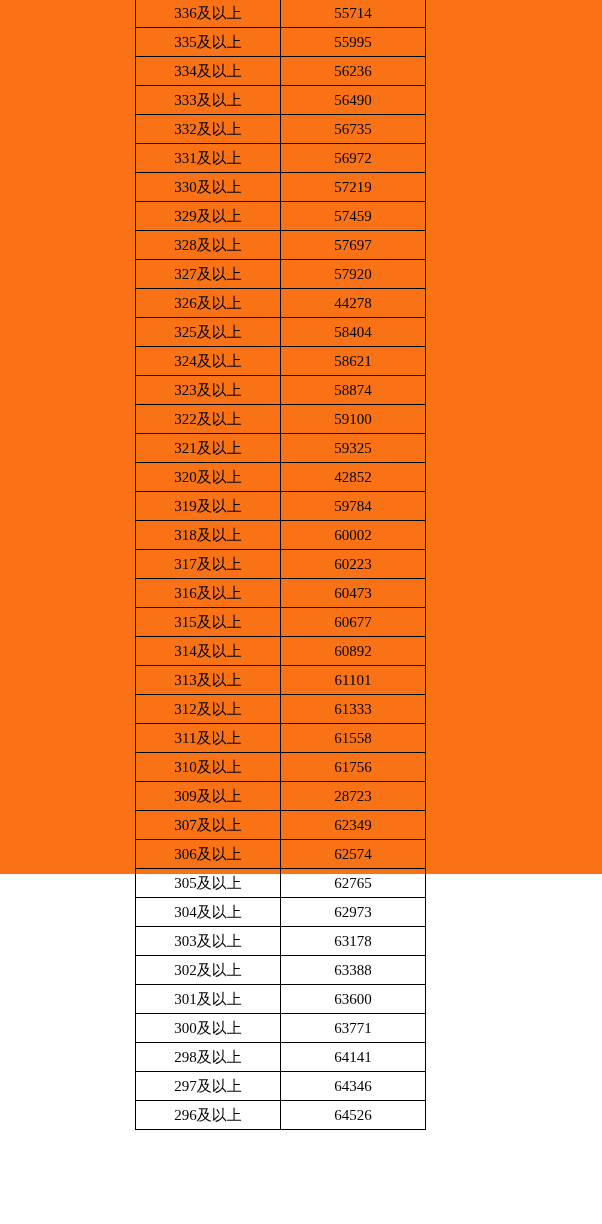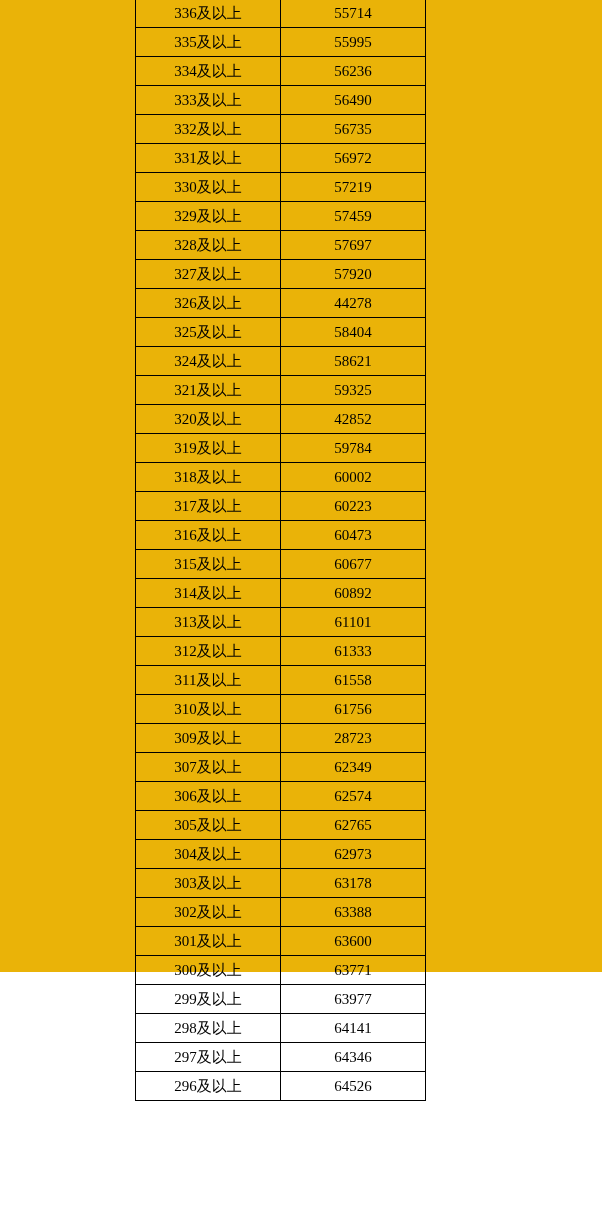--- a/index.html
+++ b/index.html
@@ -9,22 +9,22 @@
   }
   body {
     width: 602px;
     height: 1224px;
     font-family: "Liberation Serif", "DejaVu Serif", serif;
     overflow: hidden;
   }
   .page {
     position: relative;
     width: 602px;
-    height: 972px;
-    background: #eab308;
+    height: 874px;
+    background: #f97316;
   }
   .score-table {
     position: absolute;
     left: 135px;
     top: -2px;
     border-collapse: collapse;
     table-layout: fixed;
   }
   .score-table td {
     border: 1px solid #000000;
@@ -96,20 +96,28 @@
         </tr>
         <tr>
           <td class="col-score">325及以上</td>
           <td class="col-count">58404</td>
         </tr>
         <tr>
           <td class="col-score">324及以上</td>
           <td class="col-count">58621</td>
         </tr>
         <tr>
+          <td class="col-score">323及以上</td>
+          <td class="col-count">58874</td>
+        </tr>
+        <tr>
+          <td class="col-score">322及以上</td>
+          <td class="col-count">59100</td>
+        </tr>
+        <tr>
           <td class="col-score">321及以上</td>
           <td class="col-count">59325</td>
         </tr>
         <tr>
           <td class="col-score">320及以上</td>
           <td class="col-count">42852</td>
         </tr>
         <tr>
           <td class="col-score">319及以上</td>
           <td class="col-count">59784</td>
@@ -178,24 +186,20 @@
           <td class="col-score">302及以上</td>
           <td class="col-count">63388</td>
         </tr>
         <tr>
           <td class="col-score">301及以上</td>
           <td class="col-count">63600</td>
         </tr>
         <tr>
           <td class="col-score">300及以上</td>
           <td class="col-count">63771</td>
-        </tr>
-        <tr>
-          <td class="col-score">299及以上</td>
-          <td class="col-count">63977</td>
         </tr>
         <tr>
           <td class="col-score">298及以上</td>
           <td class="col-count">64141</td>
         </tr>
         <tr>
           <td class="col-score">297及以上</td>
           <td class="col-count">64346</td>
         </tr>
         <tr>

